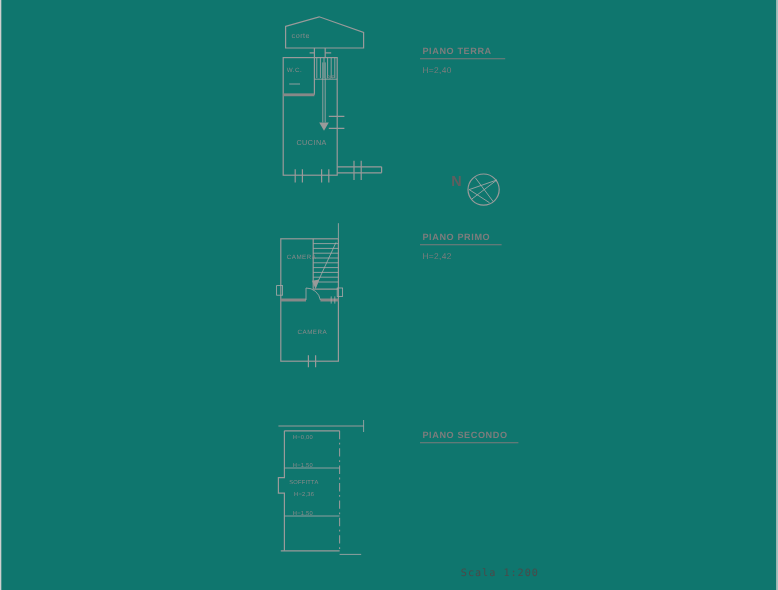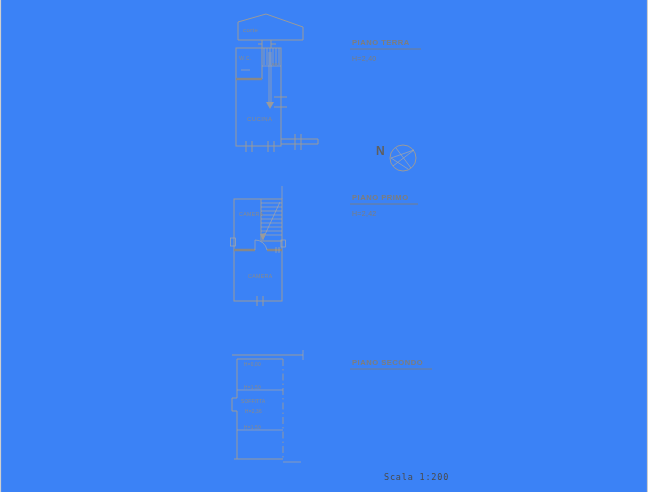--- a/index.html
+++ b/index.html
@@ -1,17 +1,17 @@
 <!DOCTYPE html>
 <html><head>
 <meta charset="utf-8">
 <style>
   html,body { margin:0; padding:0; background:#ffffff; }
   .canvas {
-    position:relative; width:648px; height:492px; background:#3b82f6;
+    position:relative; width:648px; height:492px; background:#0f766e;
     overflow:hidden; font-family:"Liberation Sans", sans-serif;
   }
   svg { display:block; }
   .ln   { stroke:#9a9a9a; stroke-width:1;   fill:none; }
   .lnt  { stroke:#a8a8a8; stroke-width:0.7; fill:none; }
   .wall { stroke:#888888; stroke-width:2.4; fill:none; }
   .edge { stroke:#cfcfcf; stroke-width:1.2; fill:none; }
   .dash { stroke:#9a9a9a; stroke-width:0.9; fill:none; stroke-dasharray:7 3 1.5 3; }
   .underline { stroke:#7d7d7d; stroke-width:0.9; fill:none; }
   .arrow { fill:#9a9a9a; stroke:none; }

